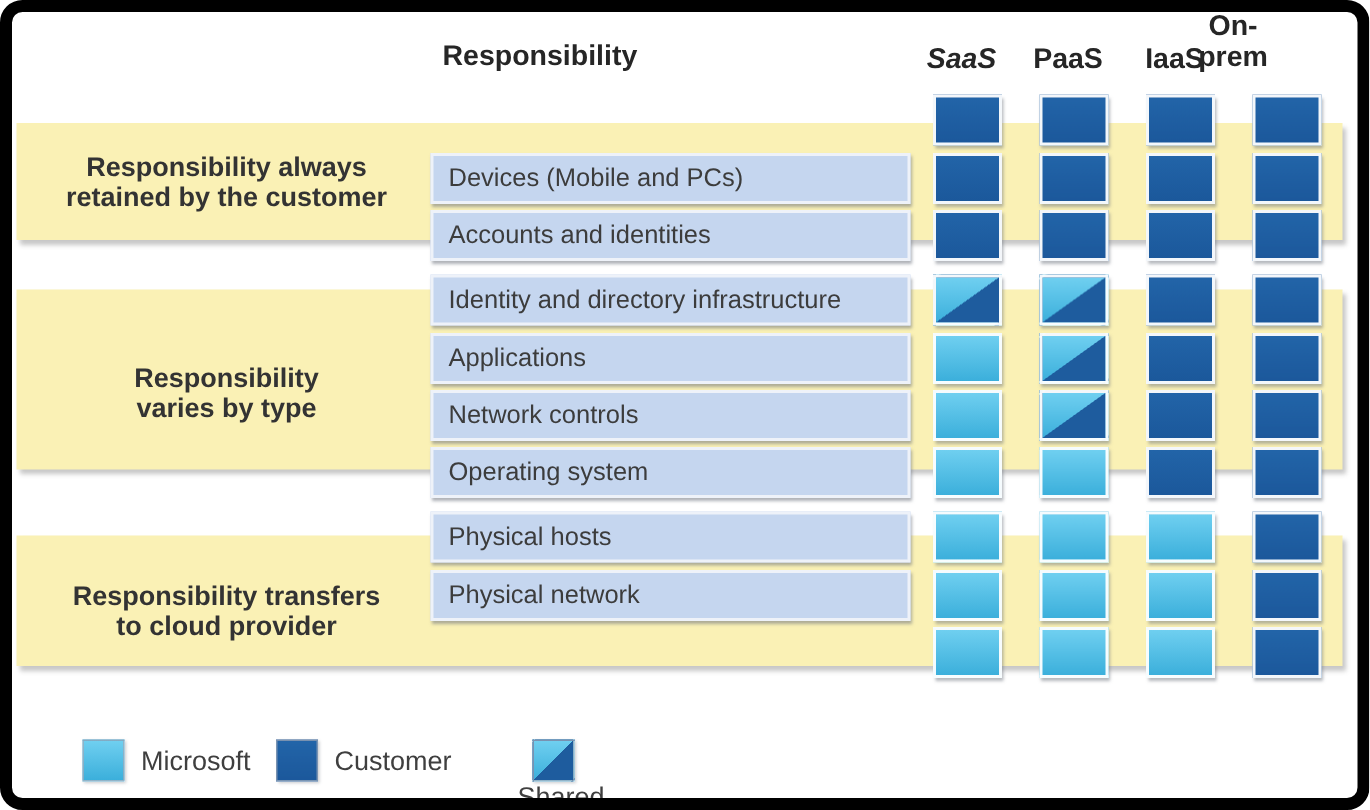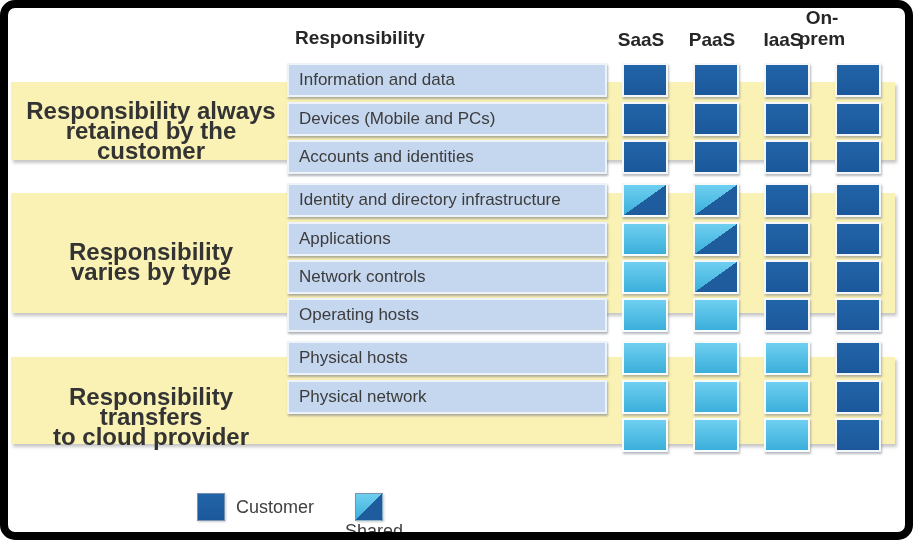--- a/index.html
+++ b/index.html
@@ -15,36 +15,36 @@
   
   .band{
     position:absolute;left:11px;width:884px;background:#faf1b5;
     box-shadow:2px 3px 3px rgba(130,130,130,.45);z-index:1;
   }
   .band-1{top:82px;height:78px;}
   .band-2{top:193px;height:120px;}
   .band-3{top:357px;height:87px;}
   .band-label{
     position:absolute;left:18px;width:266px;text-align:center;
-    font-size:24px;font-weight:700;color:#333;line-height:20px;
+    font-size:18px;font-weight:700;color:#333;line-height:20px;
     white-space:pre-line;z-index:3;
   }
   .bl-1{top:101px;}
   .bl-2{top:242px;}
   .bl-3{top:387px;}
   
   .resp-header{
     position:absolute;left:295px;top:27px;font-size:19px;font-weight:700;
     color:#262626;z-index:3;
   }
   .col-header{
     position:absolute;width:72px;text-align:center;top:29px;
     font-size:19px;font-weight:700;color:#262626;z-index:3;line-height:21px;
   }
-  .col-0{left:605px;}
+  .col-0{left:605px;font-style:italic;}
   .col-1{left:676px;}
   .col-2{left:747px;}
   .col-3{left:788px;top:7px;width:68px;overflow-wrap:break-word;}
   
   .row-label{
     position:absolute;left:287px;width:320px;height:34px;box-sizing:border-box;
     background:#c5d6ef;border:2px solid #eef2f9;
     box-shadow:1px 2px 2px rgba(110,115,125,.55);
     display:flex;align-items:center;padding-left:10px;
     font-size:17px;color:#3c3c3c;z-index:2;
@@ -57,21 +57,21 @@
   }
   .cell--customer{background:linear-gradient(180deg,#2264a8 0%,#1b589b 100%);}
   .cell--microsoft{background:linear-gradient(180deg,#6fcff0 0%,#3bafdb 100%);}
   .cell--shared{
     background-image:linear-gradient(to bottom right,rgba(0,0,0,0) 49.6%,#1e5c9e 50%),
                      linear-gradient(180deg,#6fcff0 0%,#3bafdb 100%);
   }
   
   .legend-item{position:absolute;top:493px;display:flex;align-items:center;z-index:3;}
   .li-0{left:55px;}
-  .li-1{left:197px;}
+  .li-1{left:184px;}
   .li-2{left:345px;flex-direction:column;}
   .legend-swatch{
     position:relative;width:28px;height:28px;box-sizing:border-box;
     border:1px solid rgba(160,170,185,.7);
     box-shadow:1px 1px 2px rgba(120,125,135,.4);margin-right:11px;
   }
   .legend-label{font-size:18px;color:#3f3f3f;}
 </style>
 </head>
 <body>
@@ -88,30 +88,33 @@
 varies by type</div>
   <div class="band-label bl-3">Responsibility transfers
 to cloud provider</div>
 
   <div class="resp-header">Responsibility</div>
   <div class="col-header col-0">SaaS</div>
   <div class="col-header col-1">PaaS</div>
   <div class="col-header col-2">IaaS</div>
   <div class="col-header col-3">On-prem</div>
 
-  <div class="row-label" style="top:63px">Information and data</div>
   <div class="row-label" style="top:102px">Devices (Mobile and PCs)</div>
   <div class="row-label" style="top:140px">Accounts and identities</div>
   <div class="row-label" style="top:183px">Identity and directory infrastructure</div>
   <div class="row-label" style="top:222px">Applications</div>
   <div class="row-label" style="top:260px">Network controls</div>
-  <div class="row-label" style="top:298px">Operating hosts</div>
+  <div class="row-label" style="top:298px">Operating system</div>
   <div class="row-label" style="top:341px">Physical hosts</div>
   <div class="row-label" style="top:380px">Physical network</div>
 
+  <div class="legend-item li-0">
+    <div class="legend-swatch cell--microsoft"></div>
+    <div class="legend-label">Microsoft</div>
+  </div>
   <div class="legend-item li-1">
     <div class="legend-swatch cell--customer"></div>
     <div class="legend-label">Customer</div>
   </div>
   <div class="legend-item li-2">
     <div class="legend-swatch cell--shared"></div>
     <div class="legend-label">Shared</div>
   </div>
 
   <div class="cell cell--customer" style="top: 63px; left: 622px;"></div>

